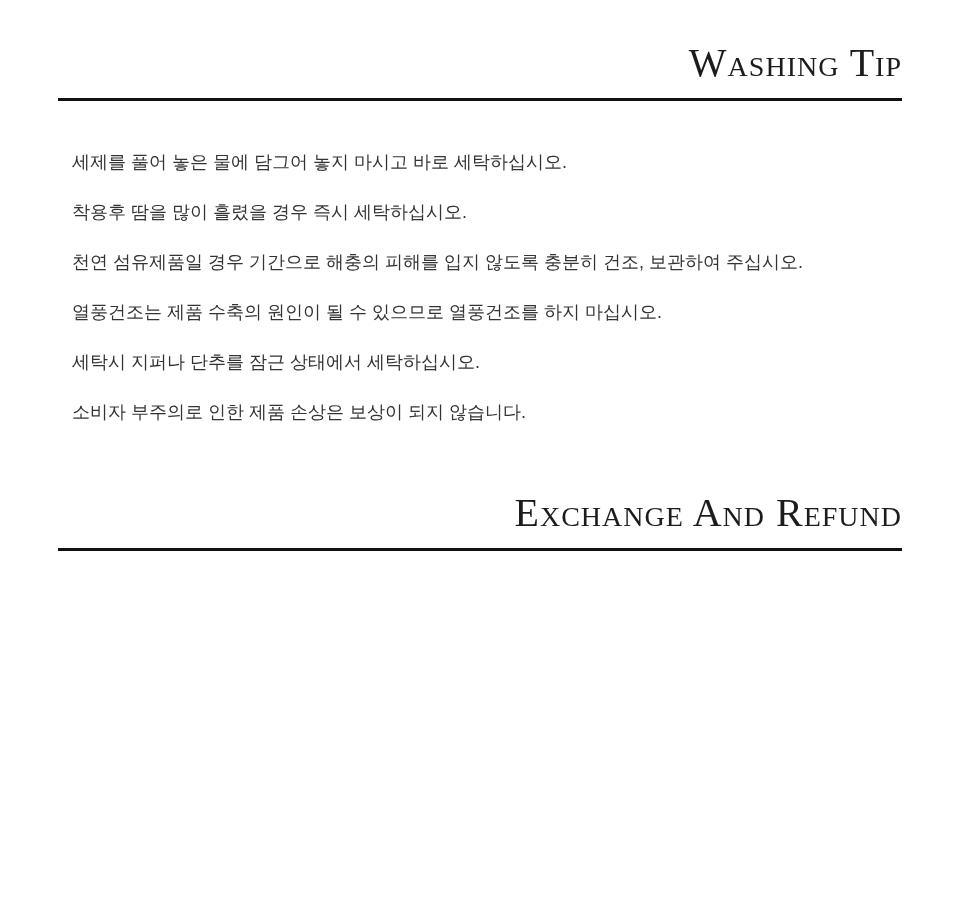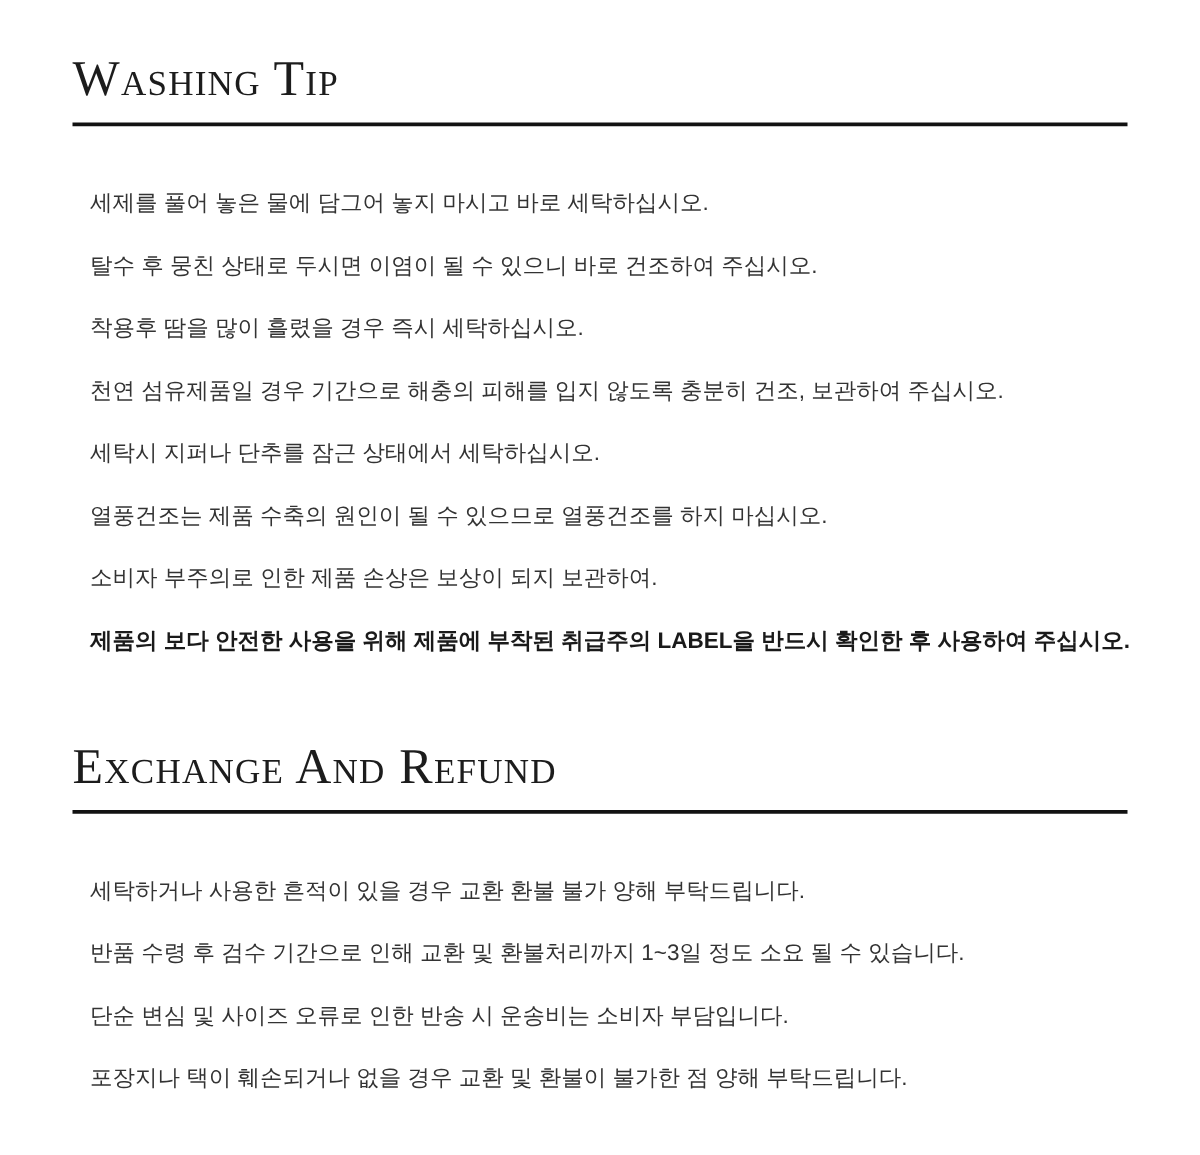--- a/index.html
+++ b/index.html
@@ -24,20 +24,21 @@
   }
   .section-title{
     margin:0;
     font-family:"Liberation Serif", serif;
     font-variant:small-caps;
     font-weight:400;
     font-size:40px;
     line-height:46px;
     letter-spacing:1px;
     color:var(--heading);
+    text-align:right;
   }
   .washing-title{margin-top:40px;}
   .exchange-title{margin-top:60px;}
   .rule{
     border:none;
     margin:12px 0 0 0;
     height:3px;
     background:var(--rule);
   }
   .lines{
@@ -58,34 +59,26 @@
 </head>
 <body>
 
 <div class="page">
 
   <section>
     <h2 class="section-title washing-title">Washing Tip</h2>
     <div class="rule"></div>
     <div class="lines">
       <p class="line">세제를 풀어 놓은 물에 담그어 놓지 마시고 바로 세탁하십시오.</p>
-      <p class="line">탈수 후 뭉친 상태로 두시면 이염이 될 수 있으니 바로 건조하여 주십시오.</p>
       <p class="line">착용후 땀을 많이 흘렸을 경우 즉시 세탁하십시오.</p>
       <p class="line">천연 섬유제품일 경우 기간으로 해충의 피해를 입지 않도록 충분히 건조, 보관하여 주십시오.</p>
+      <p class="line">열풍건조는 제품 수축의 원인이 될 수 있으므로 열풍건조를 하지 마십시오.</p>
       <p class="line">세탁시 지퍼나 단추를 잠근 상태에서 세탁하십시오.</p>
-      <p class="line">열풍건조는 제품 수축의 원인이 될 수 있으므로 열풍건조를 하지 마십시오.</p>
-      <p class="line">소비자 부주의로 인한 제품 손상은 보상이 되지 보관하여.</p>
-      <p class="line bold">제품의 보다 안전한 사용을 위해 제품에 부착된 취급주의 LABEL을 반드시 확인한 후 사용하여 주십시오.</p>
+      <p class="line">소비자 부주의로 인한 제품 손상은 보상이 되지 않습니다.</p>
     </div>
   </section>
 
   <section>
     <h2 class="section-title exchange-title">Exchange And Refund</h2>
     <div class="rule"></div>
-    <div class="lines">
-      <p class="line">세탁하거나 사용한 흔적이 있을 경우 교환 환불 불가 양해 부탁드립니다.</p>
-      <p class="line">반품 수령 후 검수 기간으로 인해 교환 및 환불처리까지 1~3일 정도 소요 될 수 있습니다.</p>
-      <p class="line">단순 변심 및 사이즈 오류로 인한 반송 시 운송비는 소비자 부담입니다.</p>
-      <p class="line">포장지나 택이 훼손되거나 없을 경우 교환 및 환불이 불가한 점 양해 부탁드립니다.</p>
-    </div>
   </section>
 
 </div>
 
 </body></html>

